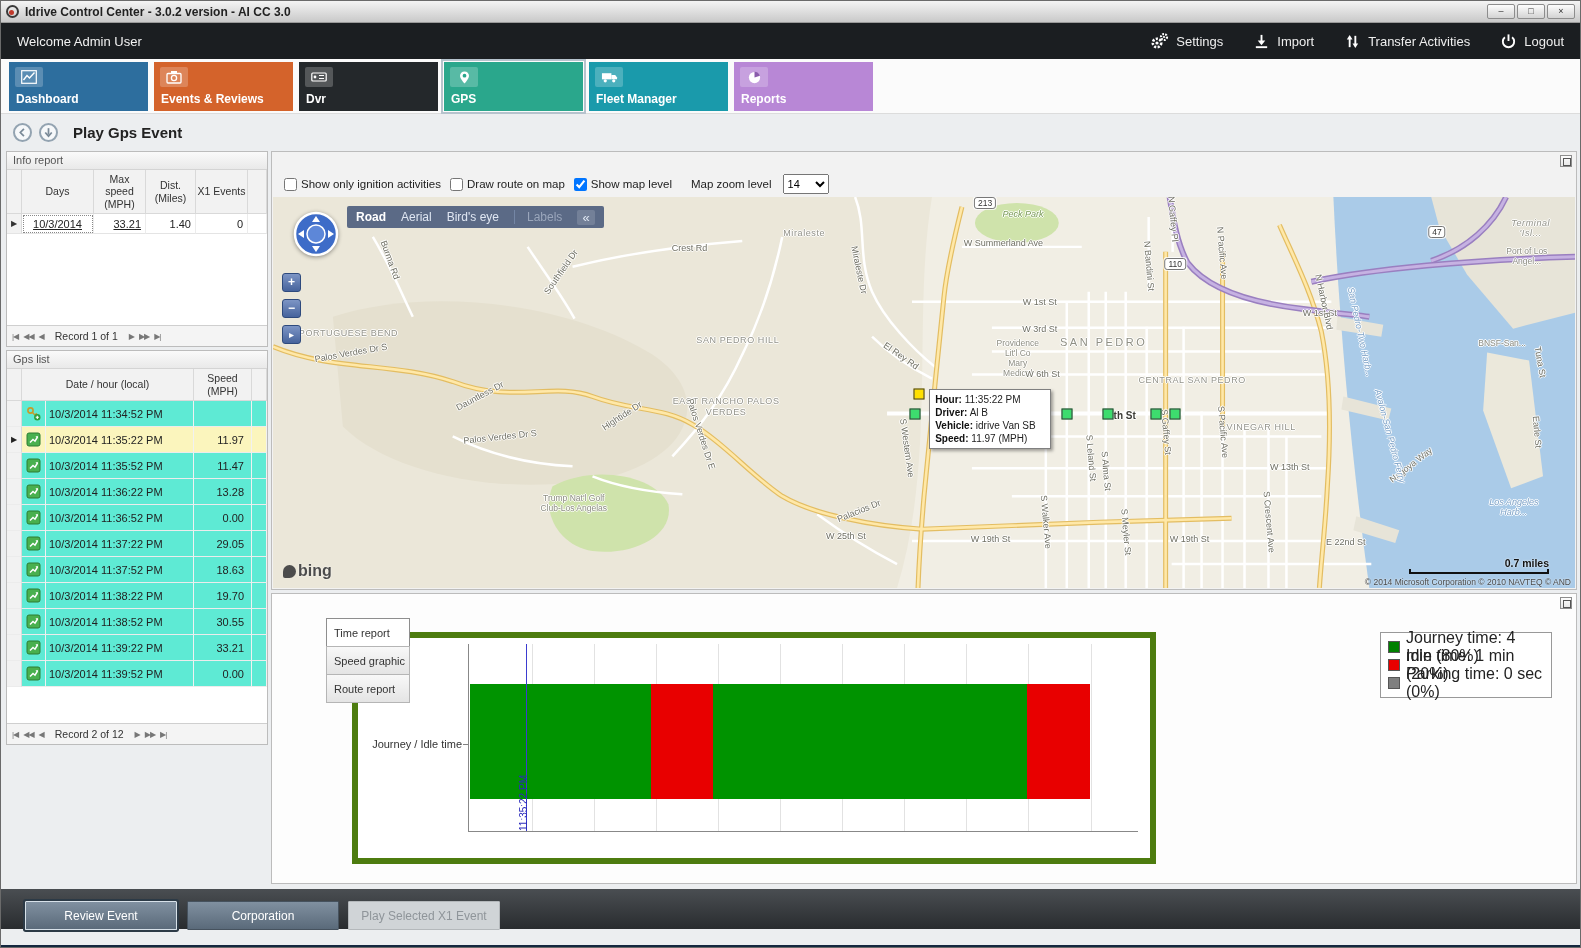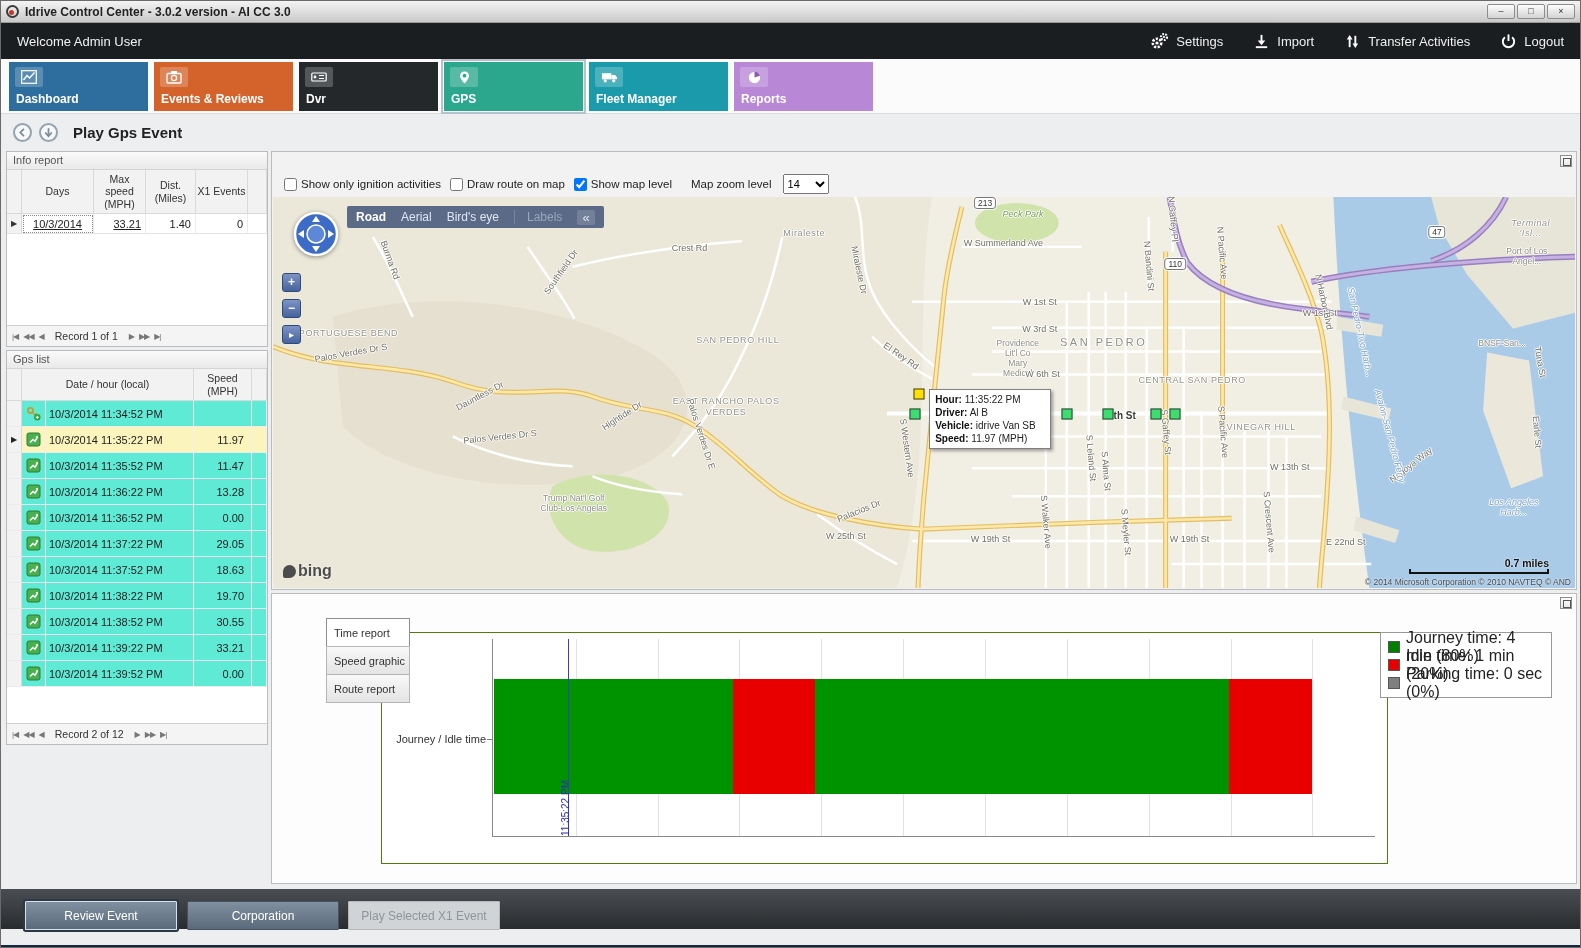--- a/index.html
+++ b/index.html
@@ -133,21 +133,21 @@
   .scalebar { position:absolute; right:26px; bottom:14px; width:140px; z-index:5; }
   .scale-text { font-size:10.5px; font-weight:bold; color:#111; text-align:right; text-shadow:0 0 2px #fff; }
   .scale-line { height:5px; border-bottom:2px solid #111; border-left:2px solid #111; border-right:2px solid #111; }
   .mapcopy { position:absolute; right:4px; bottom:1px; font-size:8.5px; color:#4a4a4a; text-shadow:0 0 2px #fff; z-index:5; }
 
   
   .vtabs { position:absolute; left:10px; top:25px; width:84px; z-index:2;margin-left:44px; }
   .vtab { height:29px; border:1px solid #b5b5b5; background:linear-gradient(#f8f8f8,#e4e4e4); font-size:11px; color:#333;
     display:flex; align-items:center; padding-left:7px; margin-top:-1px; cursor:pointer; white-space:nowrap; }
   .vtab.active { background:#fff; border-color:#8e8e8e; }
-  .chartbox { position:absolute; left:109px; top:38px; width:1007px; height:232px; border:1px solid #4d7c0f; background:#fff; }
+  .chartbox { position:absolute; left:80px; top:38px; width:804px; height:232px; border:6px solid #4d7c0f; background:#fff; }
   .row-label { position:absolute; left:2px; top:100px; width:102px; text-align:right; font-size:11px; color:#333; }
   .ytick { position:absolute; left:105px; top:106px; width:5px; height:1px; background:#808080; }
   .plot { position:absolute; left:110px; top:6px; right:12px; bottom:26px; border-left:1px solid #888; border-bottom:1px solid #888; }
   .gl { position:absolute; top:0; bottom:0; width:1px; background:#e2e2e2; }
   .tbar { position:absolute; left:0.1%; top:40px; height:115px; width:92.8%; display:flex; z-index:1; }
   .seg { height:100%; }
   .marker-line { position:absolute; top:0; bottom:0; width:1px; background:#3b3bd0; z-index:2; }
   .marker-text { position:absolute; bottom:0; transform-origin:0 100%; transform:rotate(-90deg);
     color:#2b2bbb; font-size:10px; white-space:nowrap; z-index:2; }
   .legend { position:absolute; left:1108px; top:38px; width:172px; border:1px solid #999; background:#fff; padding:5px 7px; }

